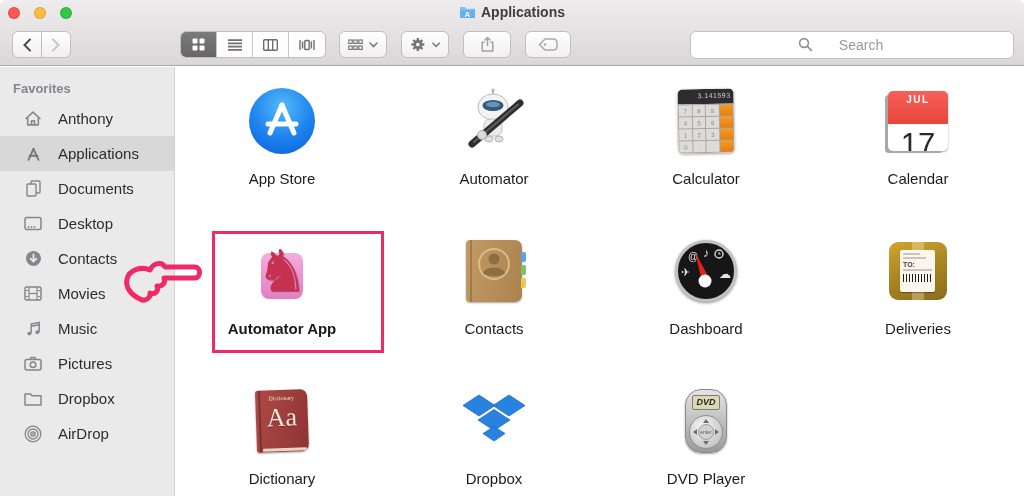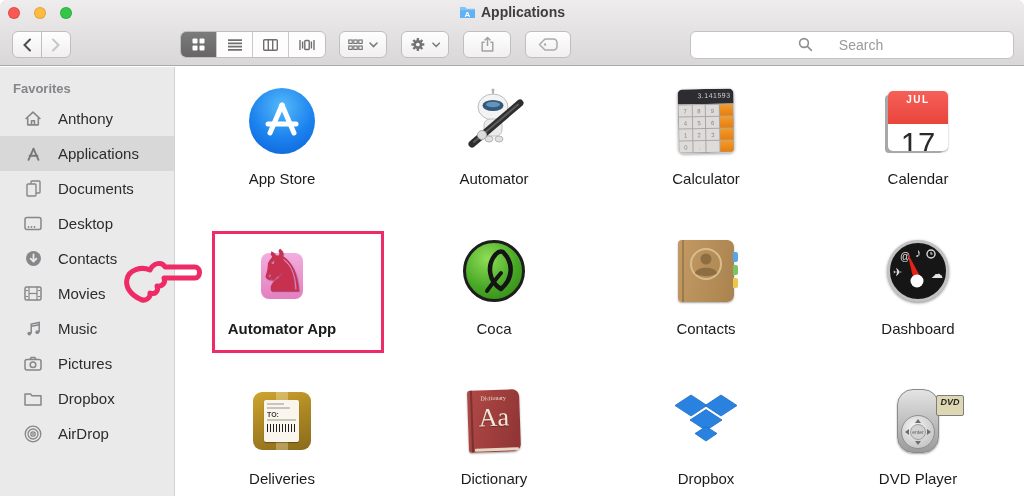--- a/index.html
+++ b/index.html
@@ -114,22 +114,22 @@
   .dict { width:52px; height:62px; border-radius:3px 7px 7px 3px; position:relative; transform:rotate(-2deg);
           background:linear-gradient(105deg,#b04947,#8e3433); box-shadow:0 1px 2px rgba(0,0,0,.35); }
   .dict .spine { position:absolute; left:3px; top:0; bottom:0; width:2px; background:rgba(0,0,0,.28); }
   .dict .pages { position:absolute; left:6px; right:2px; bottom:1px; height:3px; background:#e3d8c5; border-radius:1px; }
   .dict-title { font-family:"Liberation Serif",serif; font-size:6px; color:#eadfd0; text-align:center; padding-top:5px; }
   .dict-aa { font-family:"Liberation Serif",serif; font-size:26px; color:#f2e9da; text-align:center; margin-top:2px;
              text-shadow:0 1px 1px rgba(0,0,0,.35); }
   
   .dvdp { width:42px; height:64px; border-radius:16px; position:relative;
           background:linear-gradient(#e4e4e4,#9b9b9b); border:1px solid #8a8a8a; box-shadow:0 1px 2px rgba(0,0,0,.35); }
-  .dvd-screen { position:absolute; left:6px; top:5px; width:28px; height:21px; background:#ddd7b4; border:1px solid #7d7d7d;
-                border-radius:2px; text-align:center; font-size:9px; font-weight:700; font-style:italic; color:#26261f; line-height:13px;margin-left:32px; }
+  .dvd-screen { position:absolute; left:6px; top:5px; width:28px; height:15px; background:#ddd7b4; border:1px solid #7d7d7d;
+                border-radius:2px; text-align:center; font-size:9px; font-weight:700; font-style:italic; color:#26261f; line-height:13px; }
   .dpad { position:absolute; left:3px; top:25px; width:34px; height:34px; border-radius:50%;
           background:radial-gradient(circle at 40% 35%, #f6f6f6, #b6b6b6); border:1px solid #8f8f8f; }
   .dpad .tri { position:absolute; width:0; height:0; }
   .tri.n { left:13px; top:3px;  border-left:3px solid transparent; border-right:3px solid transparent; border-bottom:4px solid #6d6d6d; }
   .tri.s { left:13px; bottom:3px; border-left:3px solid transparent; border-right:3px solid transparent; border-top:4px solid #6d6d6d; }
   .tri.w { left:3px; top:13px; border-top:3px solid transparent; border-bottom:3px solid transparent; border-right:4px solid #6d6d6d; }
   .tri.e { right:3px; top:13px; border-top:3px solid transparent; border-bottom:3px solid transparent; border-left:4px solid #6d6d6d; }
   .dpad .enter { position:absolute; left:8px; top:8px; width:16px; height:16px; border-radius:50%; background:#d2d2d2;
                  border:1px solid #9e9e9e; font-size:5px; color:#5d5d5d; text-align:center; line-height:14px; }
   
@@ -478,31 +478,20 @@
       </div>
 
       <div class="tile">
         <div class="appicon">
           <div class="knight-bg"></div>
           <span class="knight">♞</span>
         </div>
         <div class="applabel bold">Automator App</div>
       </div>
 
-      <div class="tile">
-        <div class="appicon">
-            <div class="coca">
-          <svg width="56" height="56" viewBox="0 0 56 56">
-                <path d="M37 9 C48 20 47 36 35 46 C23 39 20 22 30 11 C32 9 35 8 37 9 Z" fill="none" stroke="#141414" stroke-width="4.5" stroke-linejoin="round"></path>
-                <path d="M21 48 C25 42 30 36 35 30" fill="none" stroke="#141414" stroke-width="4" stroke-linecap="round"></path>
-              </svg>
-        </div>
-          </div>
-        <div class="applabel">Coca</div>
-      </div>
 
       <div class="tile">
         <div class="appicon">
             <div class="contacts">
           <div class="spine"></div>
           <svg width="56" height="62" viewBox="0 0 56 62">
                 <circle cx="28" cy="24" r="15" fill="none" stroke="#d9bd8e" stroke-width="2"></circle>
                 <circle cx="28" cy="19" r="5.5" fill="#8d6d42"></circle>
                 <path d="M17 33 C19 26 37 26 39 33 C36 37 20 37 17 33 Z" fill="#8d6d42"></path>
               </svg>

